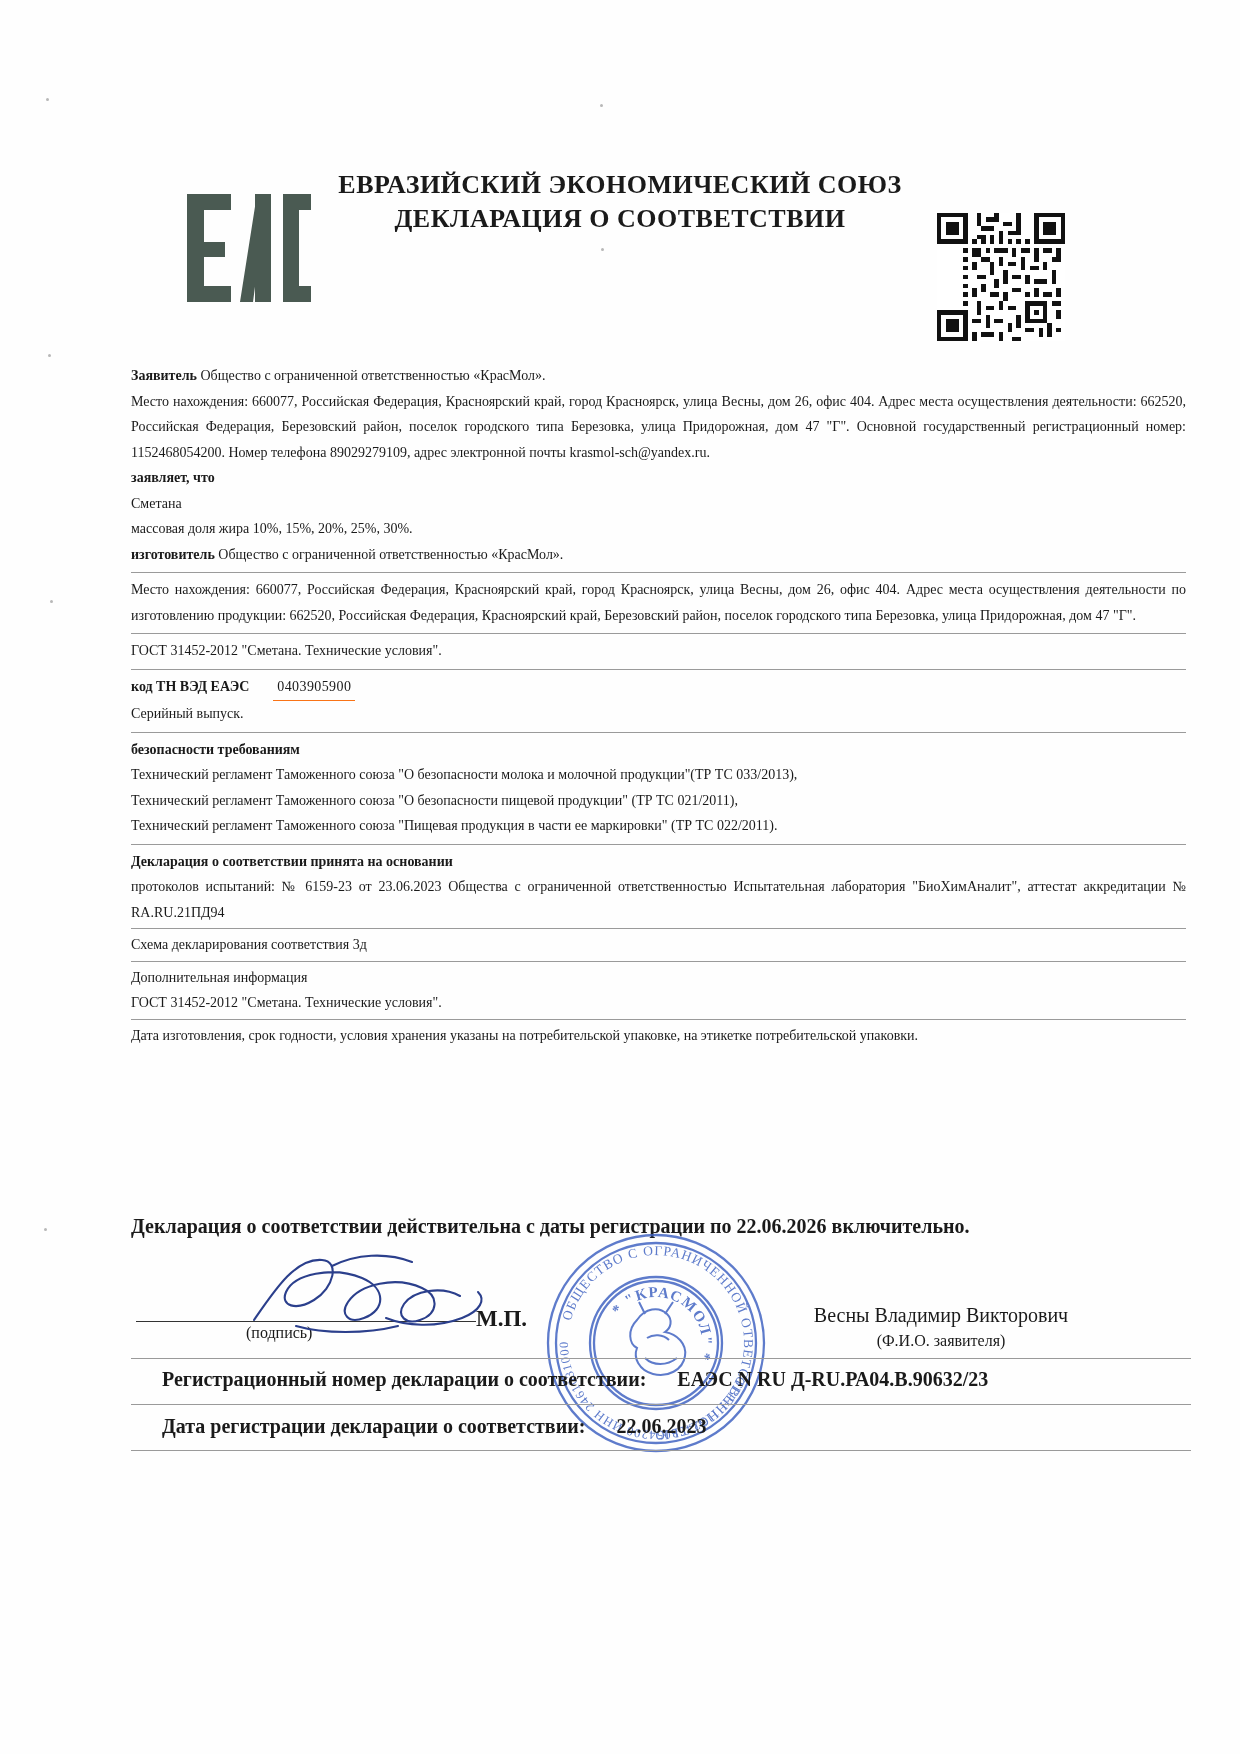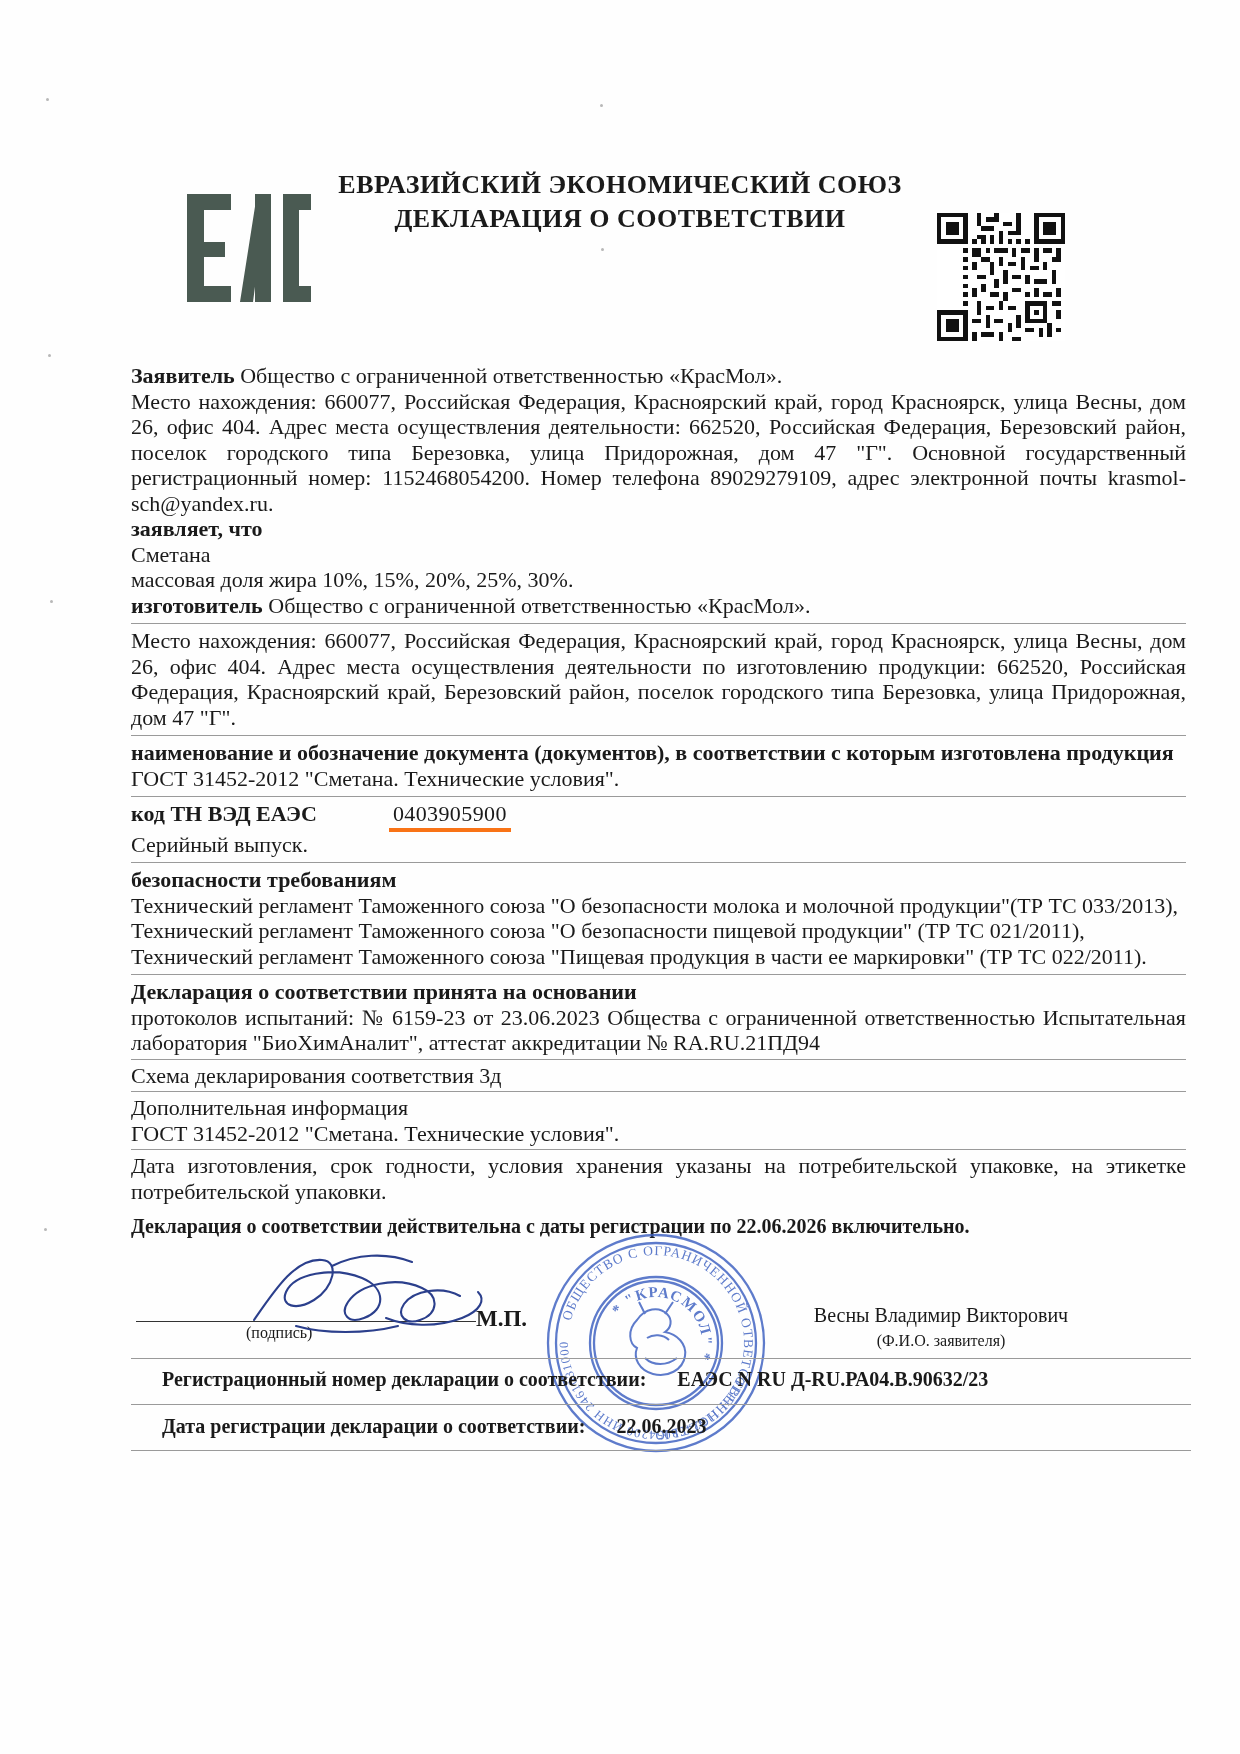--- a/index.html
+++ b/index.html
@@ -63,21 +63,21 @@
     height: 128px;
   }
   .qr svg { display: block; }
 
   
   .doc {
     position: absolute;
     left: 131px;
     top: 363px;
     width: 1055px;
-    font-size: 22px;
+    font-size: 14px;
     line-height: 25.5px;
   }
   .doc p {
     margin: 0;
     text-align: justify;
     text-justify: inter-word;
   }
   .nj { text-align: left !important; }
   b, .b { font-weight: bold; }
   .rule {
@@ -86,22 +86,22 @@
     margin: 5px 0 4px 0;
   }
   .rule.tight { margin: 3px 0 3px 0; }
 
   .codeline {
     display: flex;
     align-items: baseline;
   }
   .codeline .lbl { font-weight: bold; }
   .codeline .val {
-    margin-left: 72px;
-    border-bottom: 4px solid #f97316;
+    margin-left: 24px;
+    border-bottom: 1px solid #f97316;
     padding: 0 4px 1px 4px;
     letter-spacing: 0.4px;
   }
 
   
   .validity {
     position: absolute;
     left: 131px;
     top: 1215px;
     width: 1060px;
@@ -360,21 +360,20 @@
       <span class="b">изготовитель</span>
       <span>Общество с ограниченной ответственностью «КрасМол».</span>
     </p>
 
     <hr class="rule">
 
     <p>Место нахождения: 660077, Российская Федерация, Красноярский край, город Красноярск, улица Весны, дом 26, офис 404. Адрес места осуществления деятельности по изготовлению продукции: 662520, Российская Федерация, Красноярский край, Березовский район, поселок городского типа Березовка, улица Придорожная, дом 47 "Г".</p>
 
     <hr class="rule">
 
-    <p class="nj b">наименование и обозначение документа (документов), в соответствии с которым изготовлена продукция</p>
     <p class="nj">ГОСТ 31452-2012  "Сметана. Технические условия".</p>
 
     <hr class="rule">
 
     <div class="codeline">
       <span class="lbl">код ТН ВЭД ЕАЭС</span>
       <span class="val">0403905900</span>
     </div>
     <p class="nj">Серийный выпуск.</p>
 

